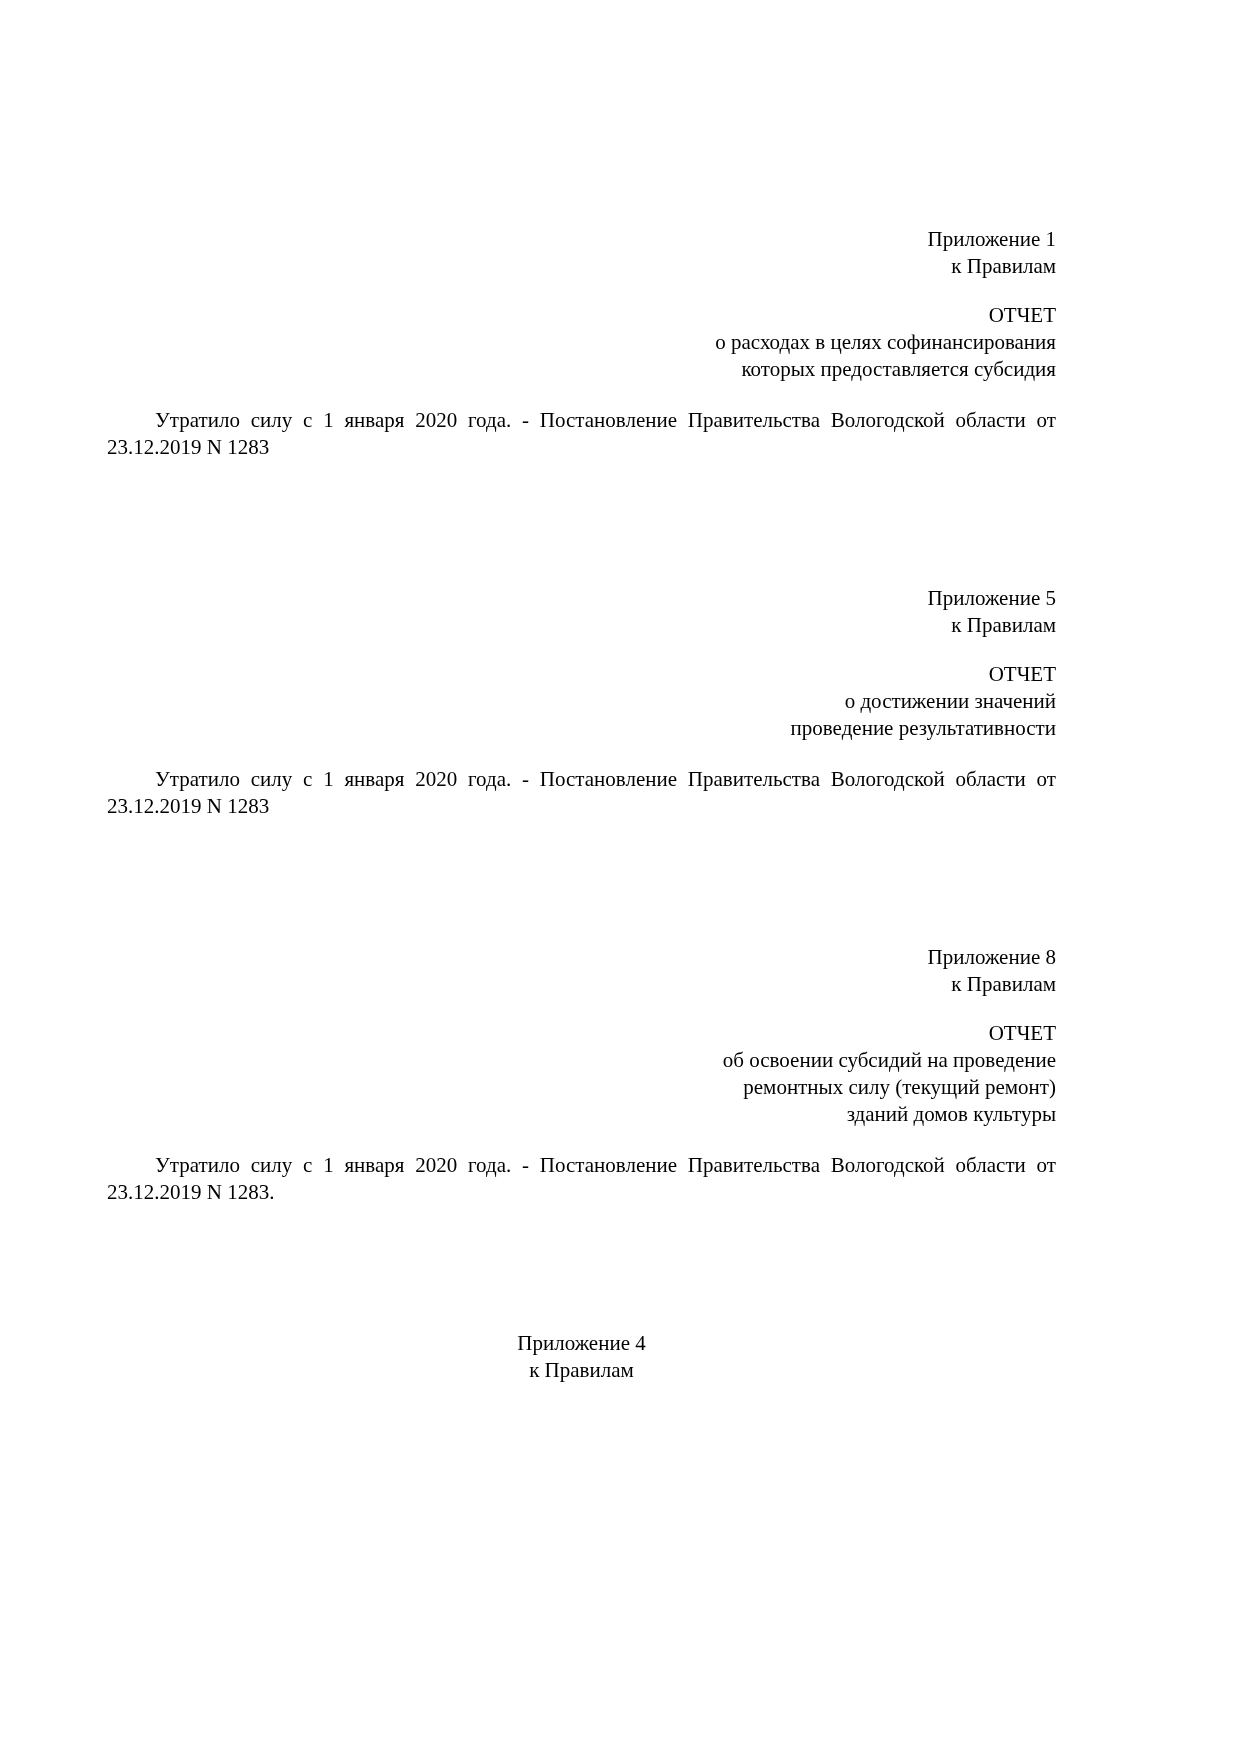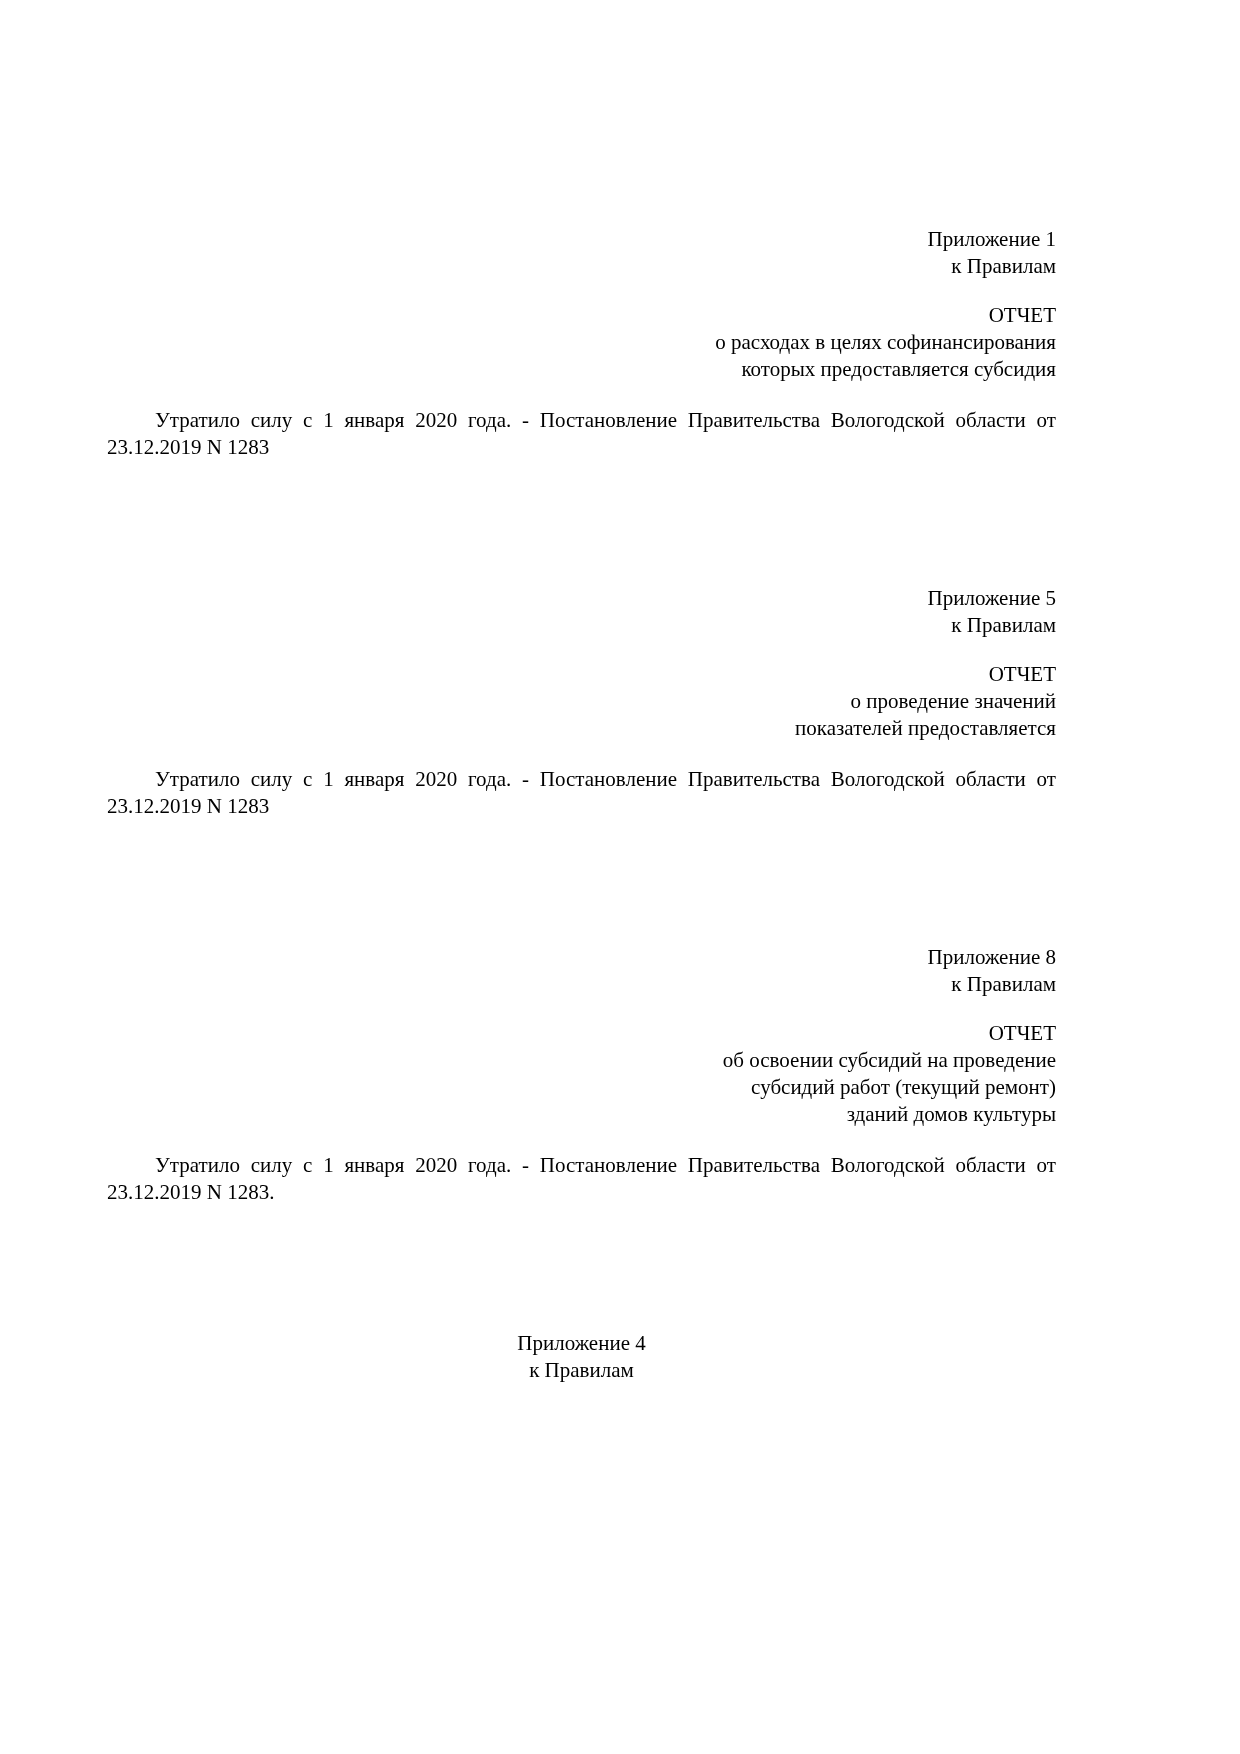--- a/index.html
+++ b/index.html
@@ -66,35 +66,35 @@
       <p class="body-par">Утратило силу с 1 января 2020 года. - Постановление Правительства Вологодской области от 23.12.2019 N 1283</p>
     </div>
 
     <div class="section">
       <div class="appendix-block">
         <div>Приложение 5</div>
         <div>к Правилам</div>
       </div>
       <div class="title-block">
         <div>ОТЧЕТ</div>
-        <div>о проведение значений</div>
-        <div>показателей предоставляется</div>
+        <div>о достижении значений</div>
+        <div>проведение результативности</div>
       </div>
       <p class="body-par">Утратило силу с 1 января 2020 года. - Постановление Правительства Вологодской области от 23.12.2019 N 1283</p>
     </div>
 
     <div class="section">
       <div class="appendix-block">
         <div>Приложение 8</div>
         <div>к Правилам</div>
       </div>
       <div class="title-block">
         <div>ОТЧЕТ</div>
         <div>об освоении субсидий на проведение</div>
-        <div>субсидий работ (текущий ремонт)</div>
+        <div>ремонтных силу (текущий ремонт)</div>
         <div>зданий домов культуры</div>
       </div>
       <p class="body-par">Утратило силу с 1 января 2020 года. - Постановление Правительства Вологодской области от 23.12.2019 N 1283.</p>
     </div>
 
     <div class="section section-last">
       <div class="appendix-block">
         <div>Приложение 4</div>
         <div>к Правилам</div>
       </div>

